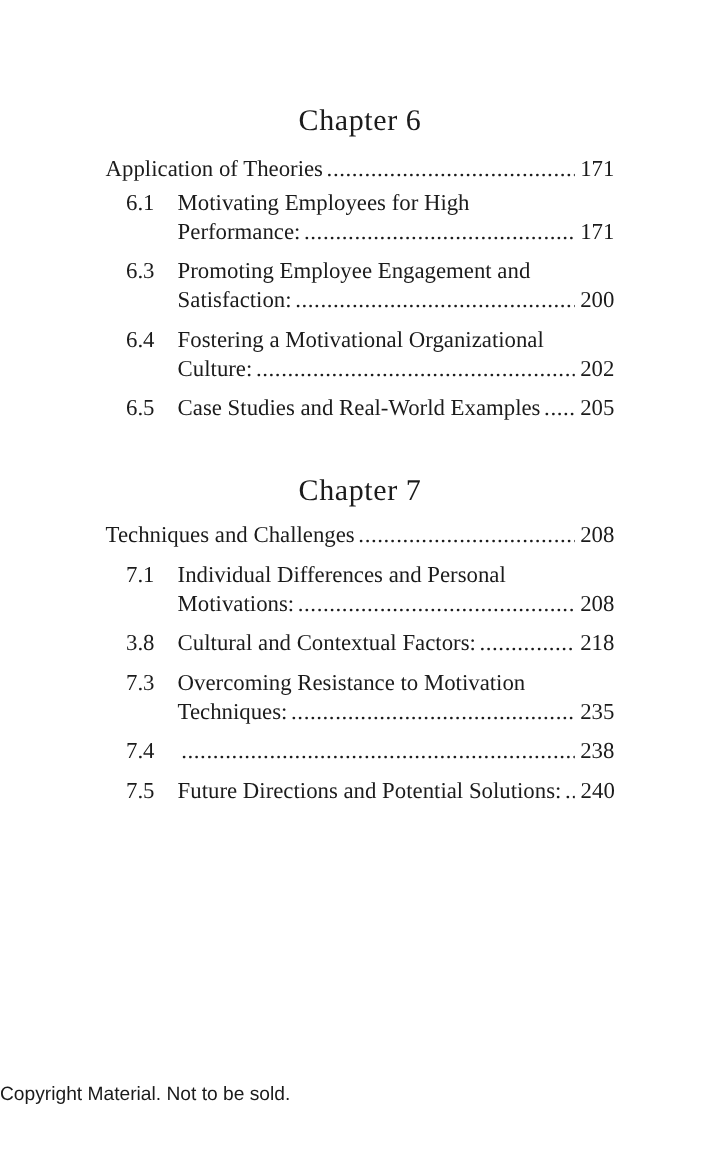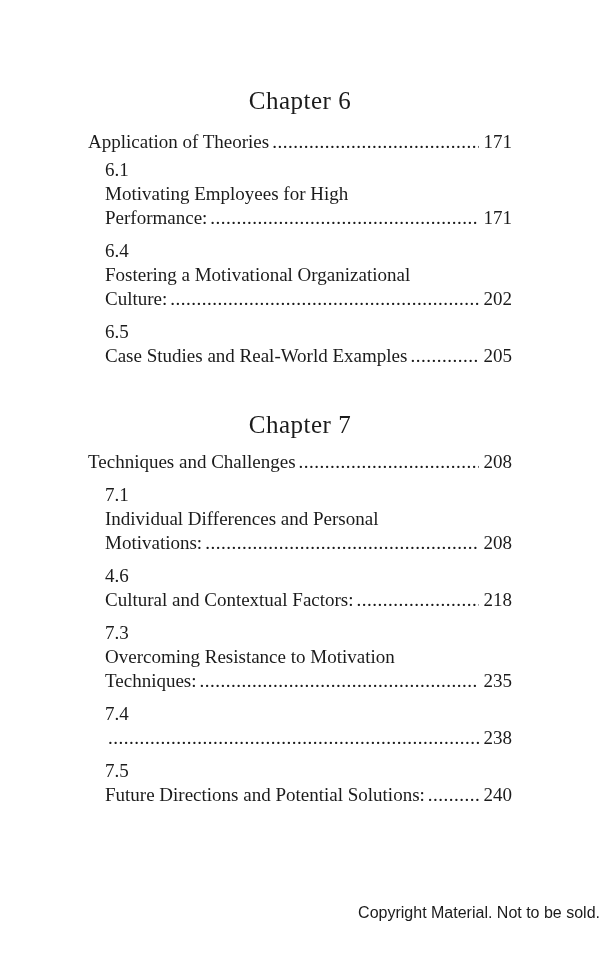--- a/index.html
+++ b/index.html
@@ -32,21 +32,20 @@
   .row { display: flex; align-items: flex-end; }
 
   .entry-root { font-size: 19px; line-height: 24px; }
 
   .entry {
     display: flex;
     margin-top: 9px;
     font-size: 19px;
     line-height: 24px;
     padding-left: 17px;
-    flex-direction: column;
   }
   .ch6 .entry-first { margin-top: 4px; }
 
   .num { flex: none; width: 43px; white-space: nowrap; }
   .entry-body { flex: 1; min-width: 0; }
   .t, .tline { white-space: nowrap; }
 
   .leader {
     flex: 1 1 auto;
     min-width: 8px;
@@ -59,21 +58,21 @@
     content: "....................................................................................................";
     letter-spacing: 0.5px;
   }
   .pg { flex: none; white-space: nowrap; }
 
   .footer {
     position: absolute;
     left: 0;
     right: 0;
     top: 903px;
-    text-align: right;
+    text-align: left;
     font-family: "Liberation Sans", "DejaVu Sans", sans-serif;
     font-size: 16px;
     line-height: 20px;
     color: #1b1b1b;
   }
 </style>
 </head>
 <body>
 
 <main class="page">
@@ -94,20 +93,31 @@
           <div class="tline">Motivating Employees for High</div>
           <div class="row">
             <span class="t">Performance:</span>
             <span class="leader"></span>
             <span class="pg">171</span>
           </div>
         </div>
       </div>
 
 
+      <div class="entry">
+        <span class="num">6.3</span>
+        <div class="entry-body">
+          <div class="tline">Promoting Employee Engagement and</div>
+          <div class="row">
+            <span class="t">Satisfaction:</span>
+            <span class="leader"></span>
+            <span class="pg">200</span>
+          </div>
+        </div>
+      </div>
 
       <div class="entry">
         <span class="num">6.4</span>
         <div class="entry-body">
           <div class="tline">Fostering a Motivational Organizational</div>
           <div class="row">
             <span class="t">Culture:</span>
             <span class="leader"></span>
             <span class="pg">202</span>
           </div>
@@ -141,21 +151,21 @@
           <div class="tline">Individual Differences and Personal</div>
           <div class="row">
             <span class="t">Motivations:</span>
             <span class="leader"></span>
             <span class="pg">208</span>
           </div>
         </div>
       </div>
 
       <div class="entry">
-        <span class="num">4.6</span>
+        <span class="num">3.8</span>
         <div class="entry-body">
           <div class="row">
             <span class="t">Cultural and Contextual Factors:</span>
             <span class="leader"></span>
             <span class="pg">218</span>
           </div>
         </div>
       </div>
 
       <div class="entry">

